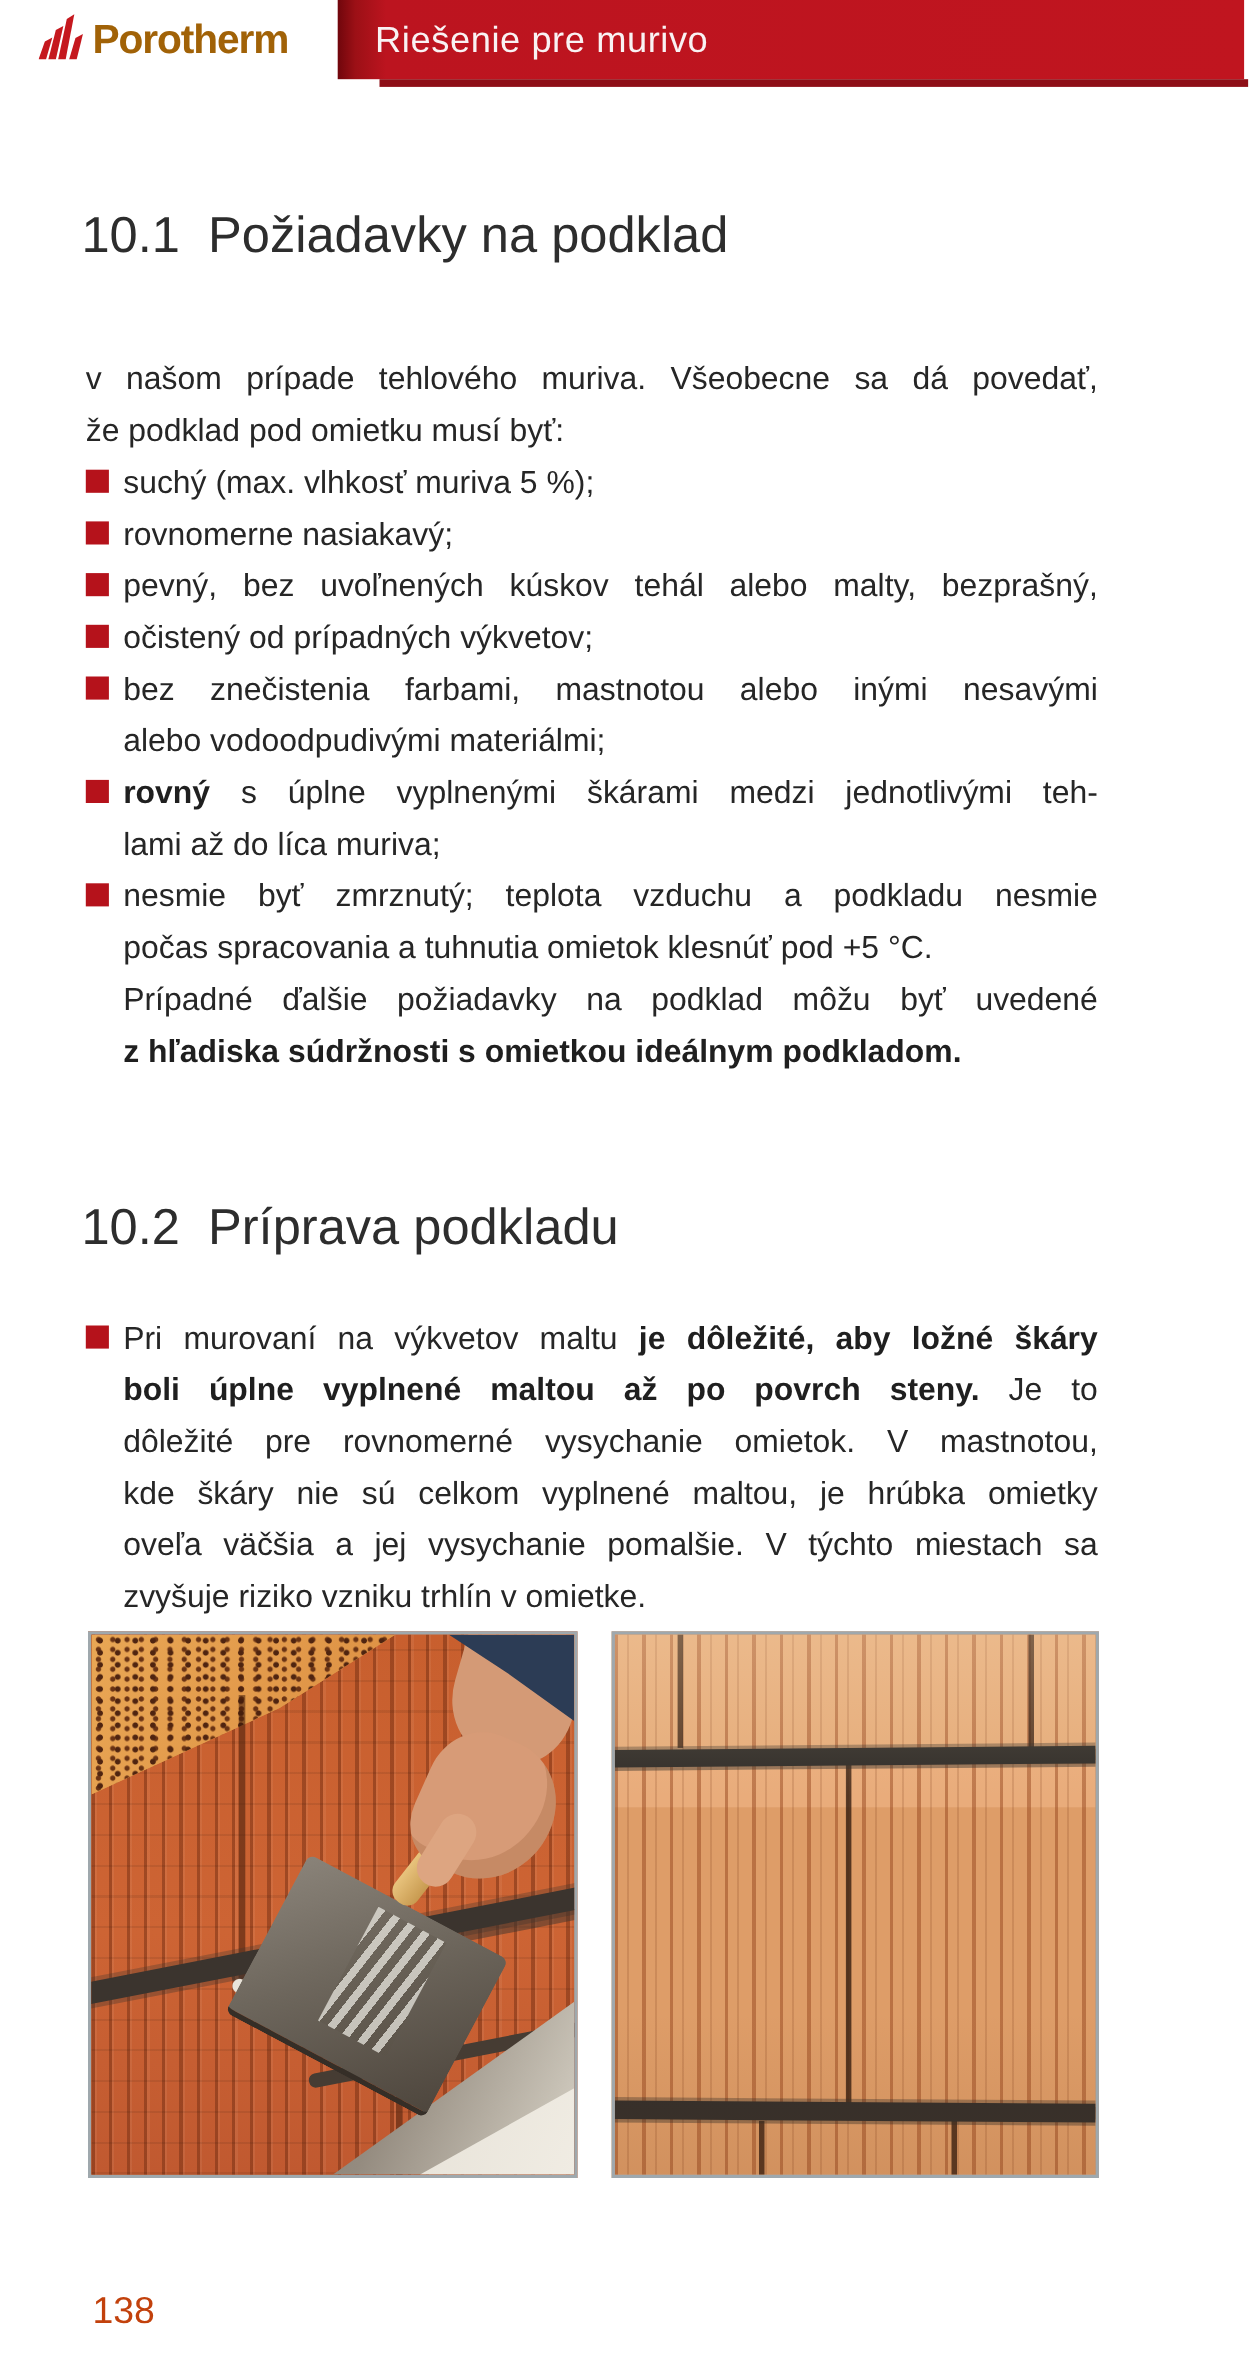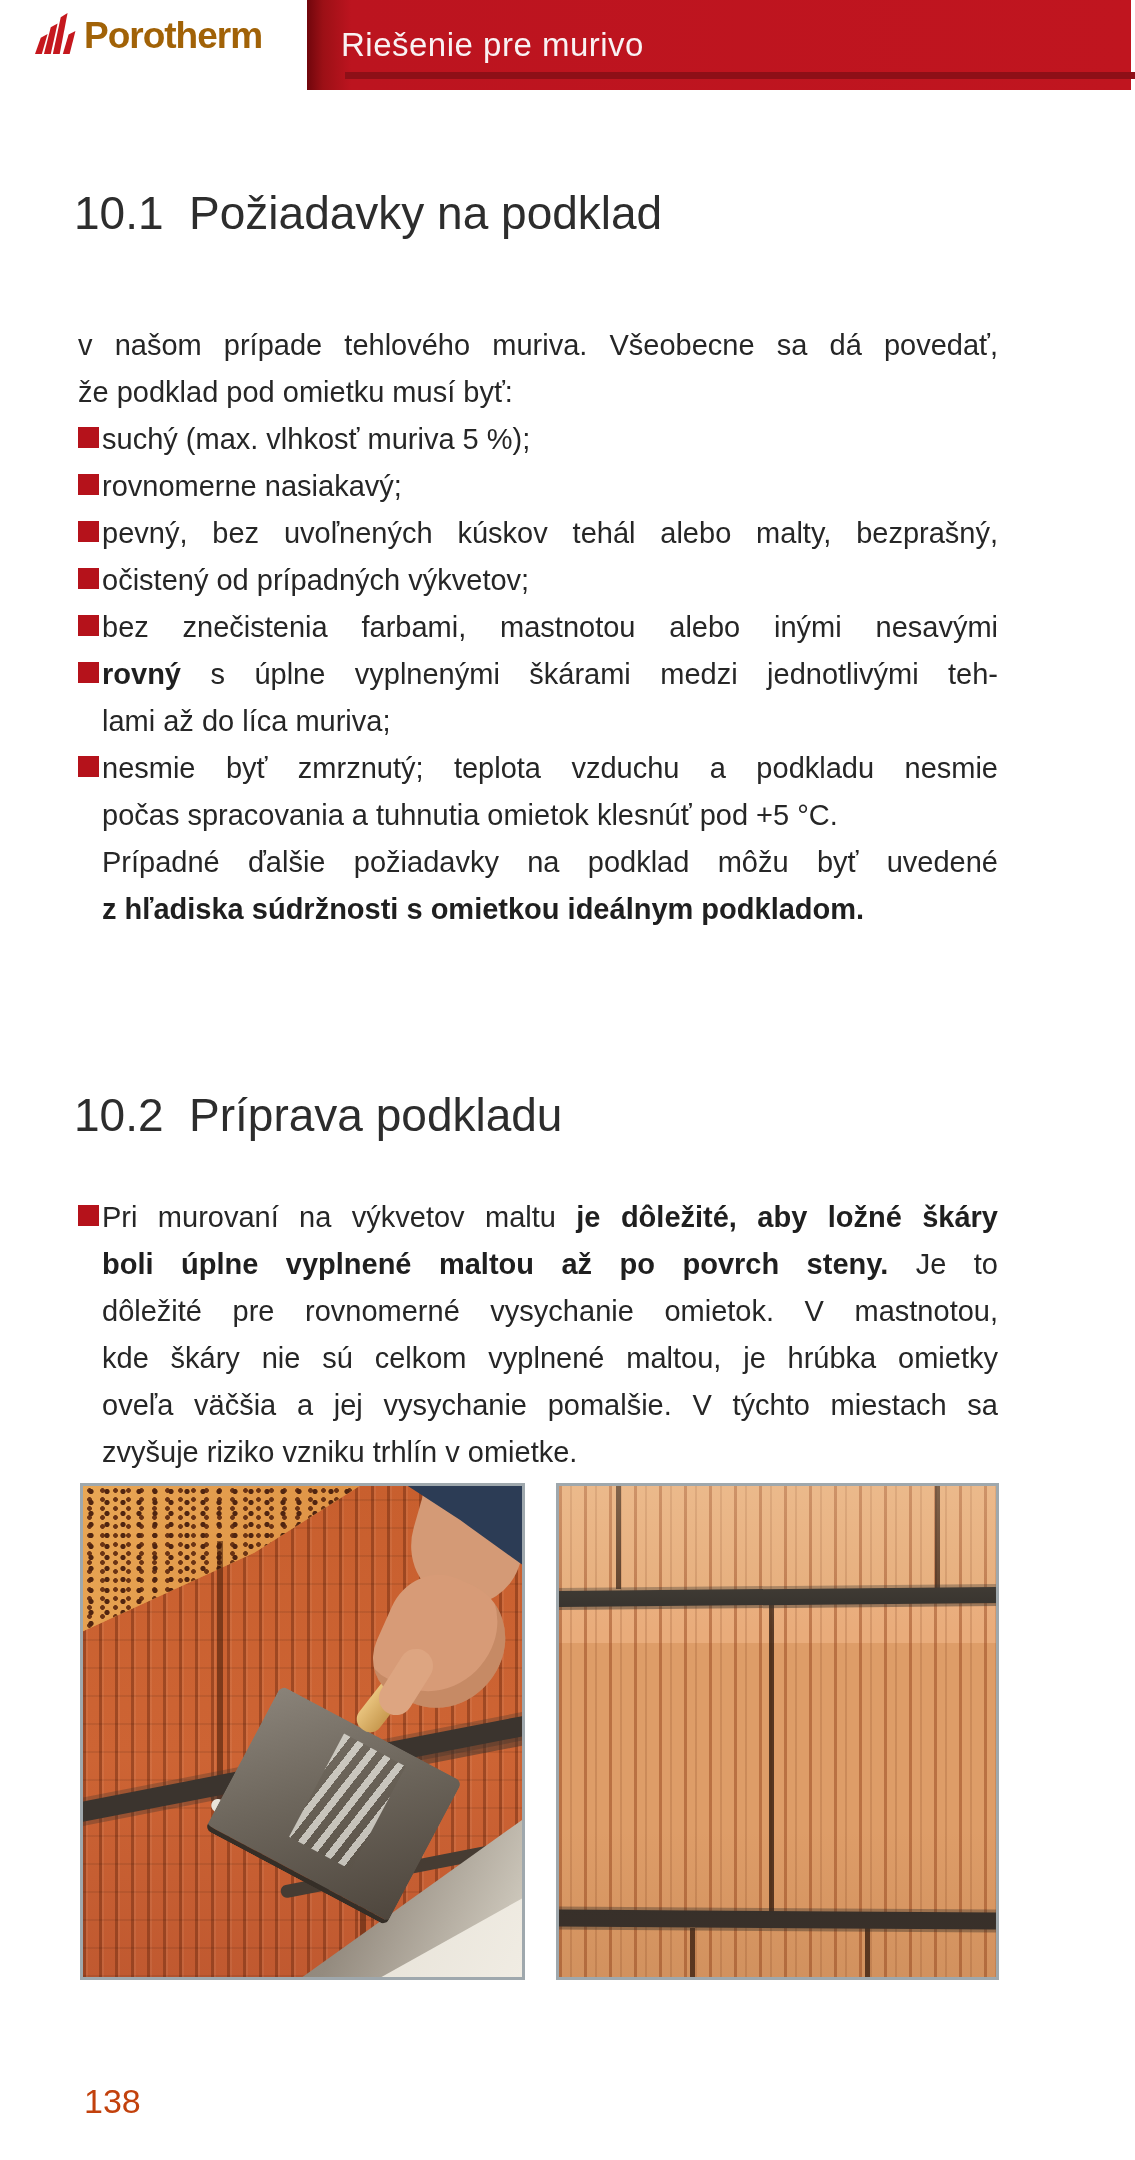--- a/index.html
+++ b/index.html
@@ -5,32 +5,32 @@
   html,body{margin:0;padding:0;background:#ffffff;}
   .page{
     position:relative;width:1135px;height:2160px;background:#fff;overflow:hidden;
     font-family:"Liberation Sans","DejaVu Sans",sans-serif;color:#262626;
   }
   
   .logo-area{position:absolute;left:0;top:0;width:307px;height:72px;background:#fff;}
   .logo-icon{position:absolute;left:35px;top:12px;width:42px;height:42px;}
   .logo-text{position:absolute;left:84px;top:15px;font-size:37px;font-weight:bold;
     letter-spacing:-1px;color:#a16207;}
-  .banner{position:absolute;left:307px;top:0;right:4px;height:90px;
+  .banner{position:absolute;left:307px;top:0;right:4px;height:72px;
     background:linear-gradient(90deg,#70060c 0px,#9c1016 16px,#bc141f 44px,#c0151f 100%);text-decoration:underline;}
   .banner-title{position:absolute;left:34px;top:50%;transform:translateY(-50%);
     color:#f9f2f3;font-size:33px;font-weight:400;letter-spacing:.5px;white-space:nowrap;}
   .banner-underline{position:absolute;left:345px;top:72px;right:0;height:7px;background:#8e0f17;}
   
   .sec-h{position:absolute;left:74px;margin:0;font-size:46px;line-height:54px;
     font-weight:400;color:#2d2d2d;white-space:pre;}
   
   .content{position:absolute;left:78px;width:920px;}
   .block{position:relative;}
-  .bullet,.indent{padding-left:24px;}
+  .bullet,.indent{padding-left:34px;}
   .marker{position:absolute;left:0;top:11px;width:21px;height:21px;background:#b5121b;}
   .tl{font-size:29px;line-height:47px;color:#262626;text-align:left;}
   .jl{text-align:justify;text-align-last:justify;}
   .tl b{font-weight:bold;color:#1f1f1f;}
   
   .photo{position:absolute;top:1483px;height:491px;border:3px solid #9fa8ad;
     overflow:hidden;background:#c9622f;}
   .photo-left{left:80px;width:439px;}
   .photo-right{left:556px;width:437px;background:#de9d68;}
   .layer{position:absolute;}
@@ -131,20 +131,21 @@
         <span class="marker"></span>
         <div class="tl jl"><span>pevný, bez uvoľnených kúskov tehál alebo malty, bezprašný,</span></div>
       </div>
       <div class="block bullet">
         <span class="marker"></span>
         <div class="tl"><span>očistený od prípadných výkvetov;</span></div>
       </div>
       <div class="block bullet">
         <span class="marker"></span>
         <div class="tl jl"><span>bez znečistenia farbami, mastnotou alebo inými nesavými</span></div>
+        <div class="tl"><span>alebo vodoodpudivými materiálmi;</span></div>
       </div>
       <div class="block bullet">
         <span class="marker"></span>
         <div class="tl jl"><b>rovný</b><span> s úplne vyplnenými škárami medzi jednotlivými teh-</span></div>
         <div class="tl"><span>lami až do líca muriva;</span></div>
       </div>
       <div class="block bullet">
         <span class="marker"></span>
         <div class="tl jl"><span>nesmie byť zmrznutý; teplota vzduchu a podkladu nesmie</span></div>
         <div class="tl"><span>počas spracovania a tuhnutia omietok klesnúť pod +5 °C.</span></div>

